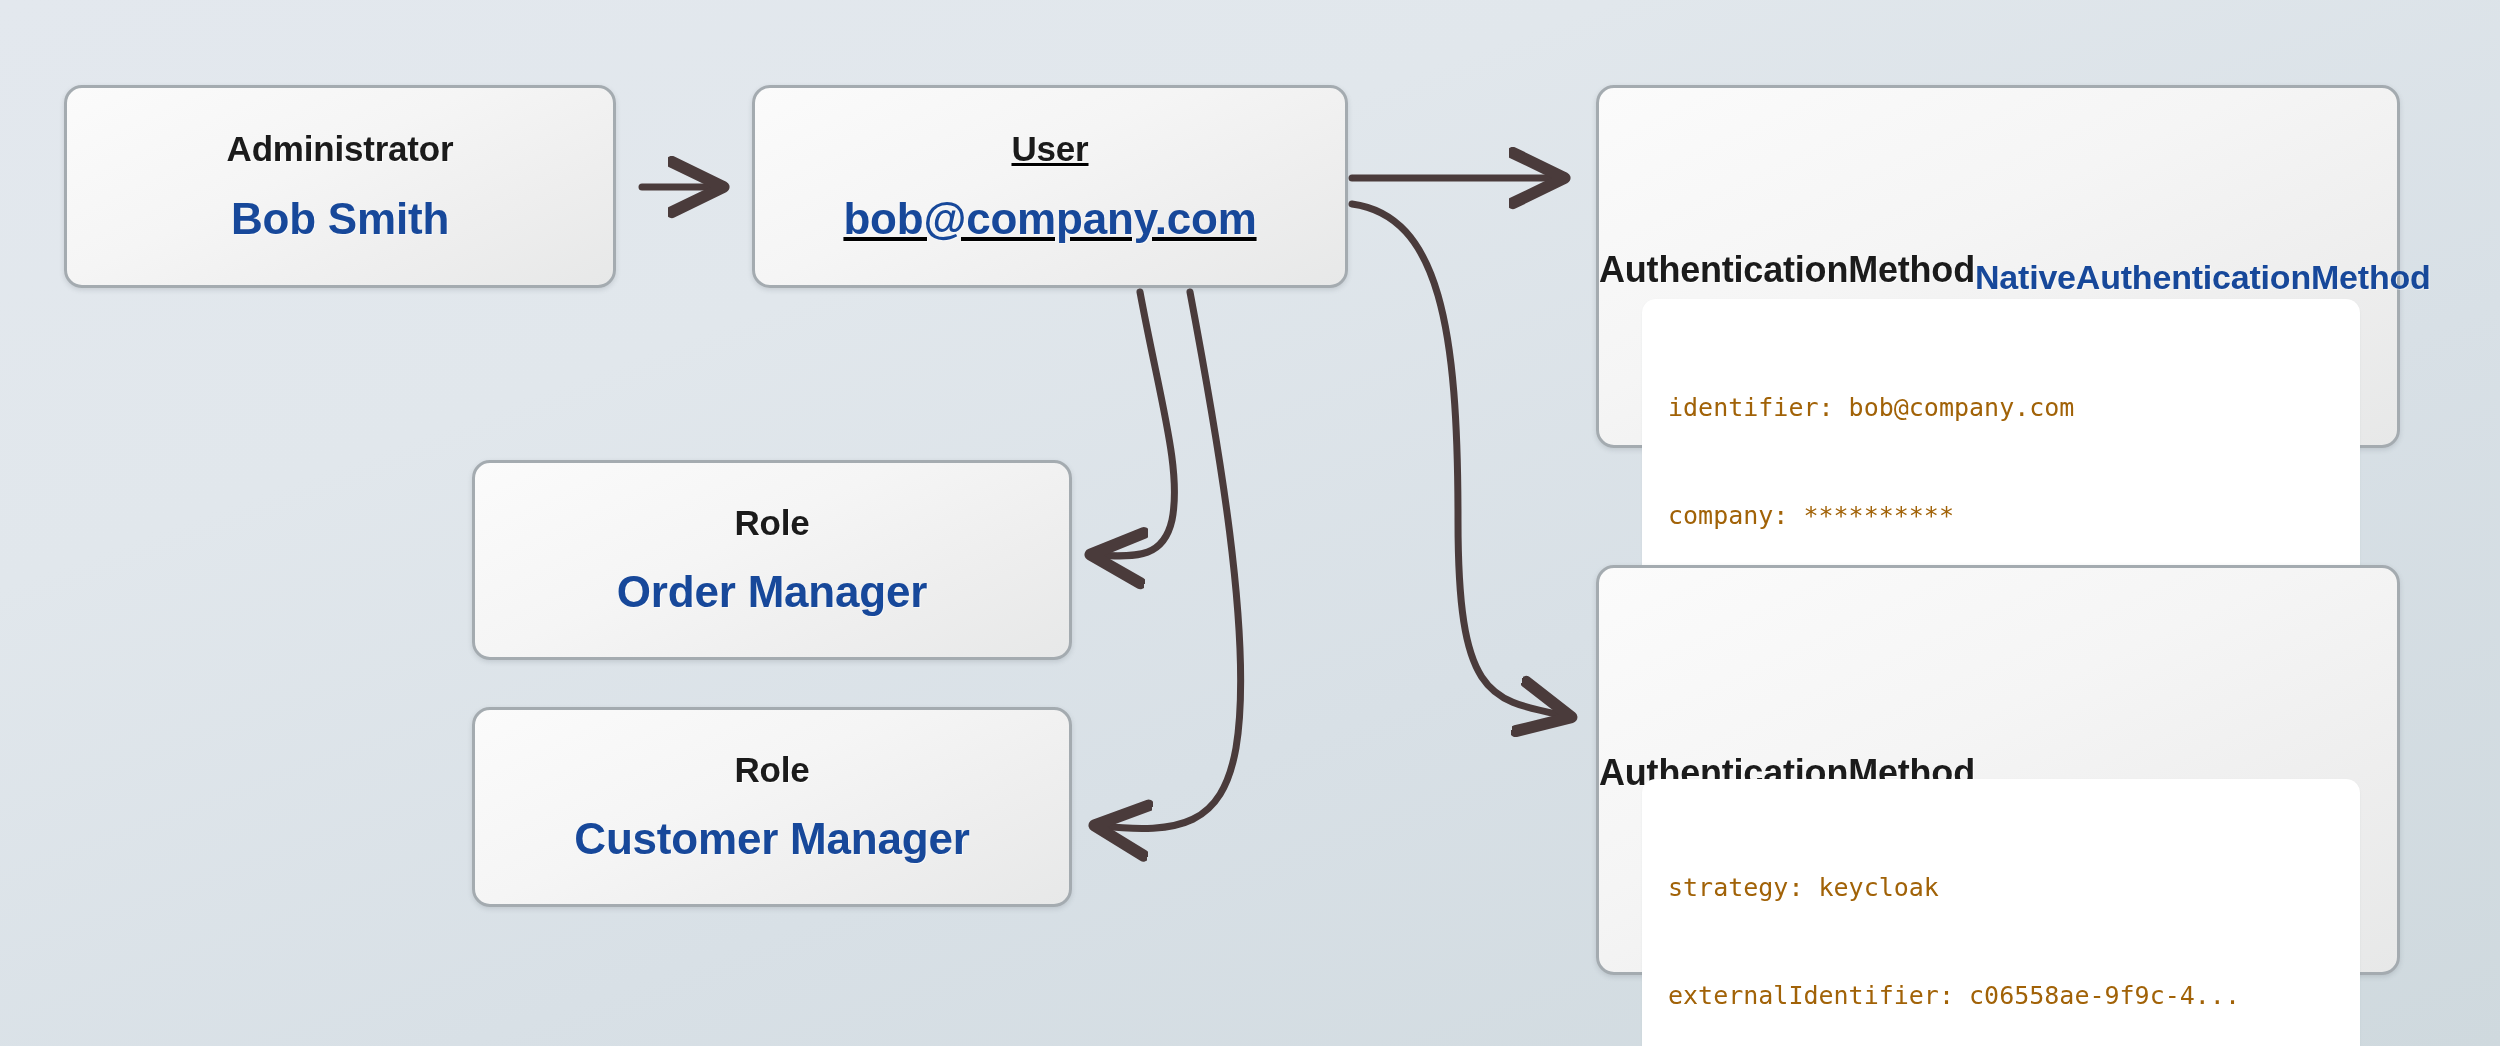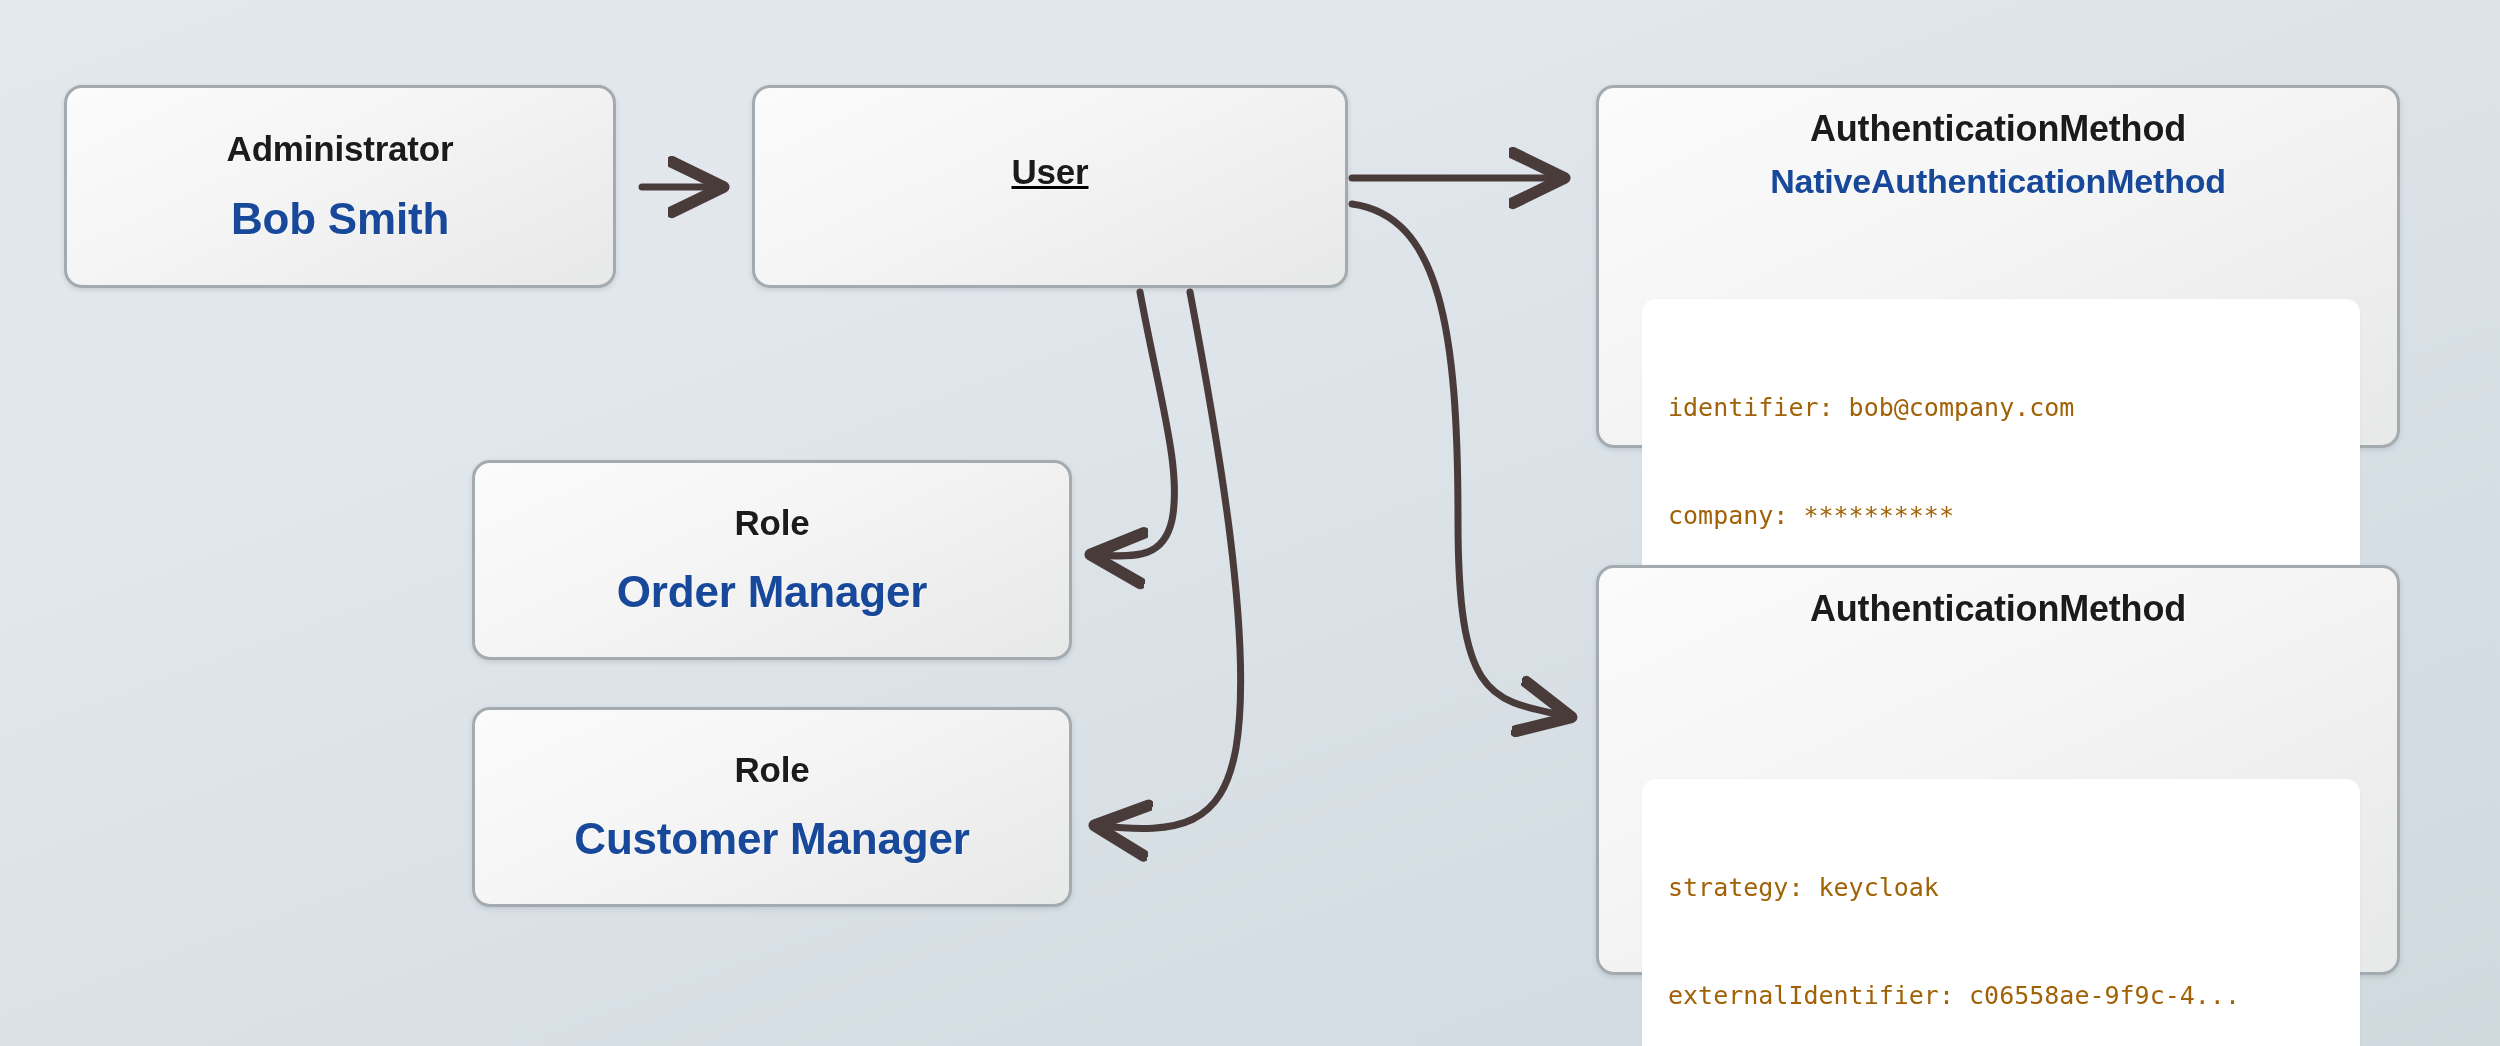--- a/index.html
+++ b/index.html
@@ -35,21 +35,20 @@
     box-shadow: 0 2px 5px rgba(90,100,110,.20);
   }
   .card.small {
     display: flex;
     flex-direction: column;
     align-items: center;
     justify-content: center;
   }
   .card.big {
     display: flex;
-    flex-direction: column;
     align-items: center;
     padding-top: 22px;
   }
 
   .type-label {
     font-size: 35px;
     font-weight: bold;
     color: #1b1b1b;
     text-align: center;
     letter-spacing: -0.2px;
@@ -116,20 +115,21 @@
     </g>
   </svg>
 
   <div class="card small" style="left:64px; top:85px; width:552px; height:203px;">
     <div class="type-label">Administrator</div>
     <div class="name-label">Bob Smith</div>
   </div>
 
   <div class="card small" style="left:752px; top:85px; width:596px; height:203px;text-decoration:underline;">
     <div class="type-label">User</div>
+    <div class="name-label">bob@company.com</div>
   </div>
 
   <div class="card small" style="left:472px; top:460px; width:600px; height:200px;">
     <div class="type-label">Role</div>
     <div class="name-label">Order Manager</div>
   </div>
 
   <div class="card small" style="left:472px; top:707px; width:600px; height:200px;">
     <div class="type-label">Role</div>
     <div class="name-label">Customer Manager</div>

